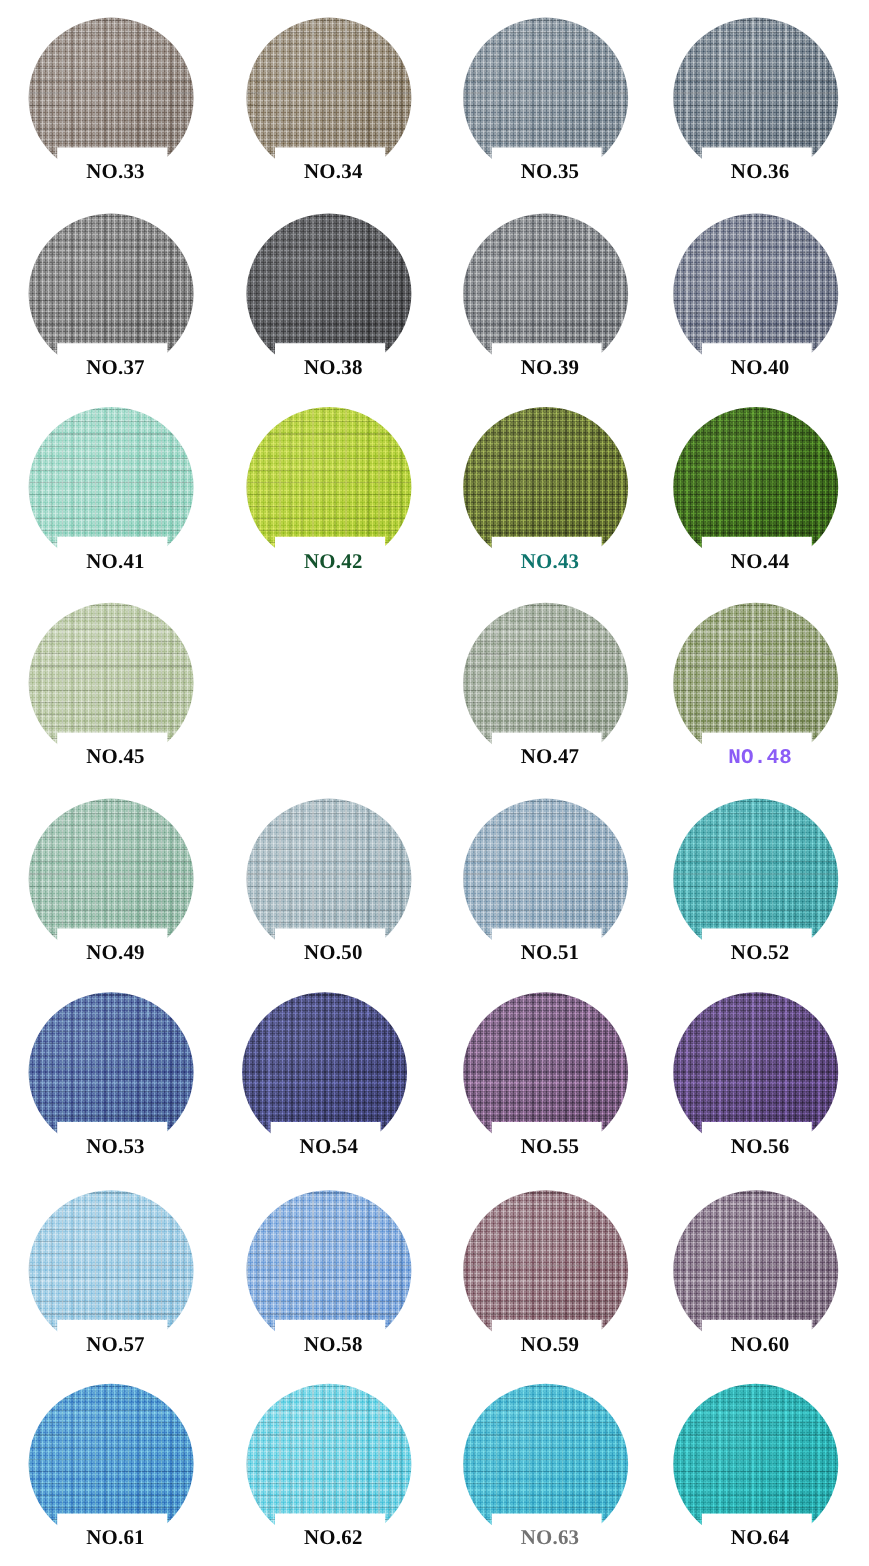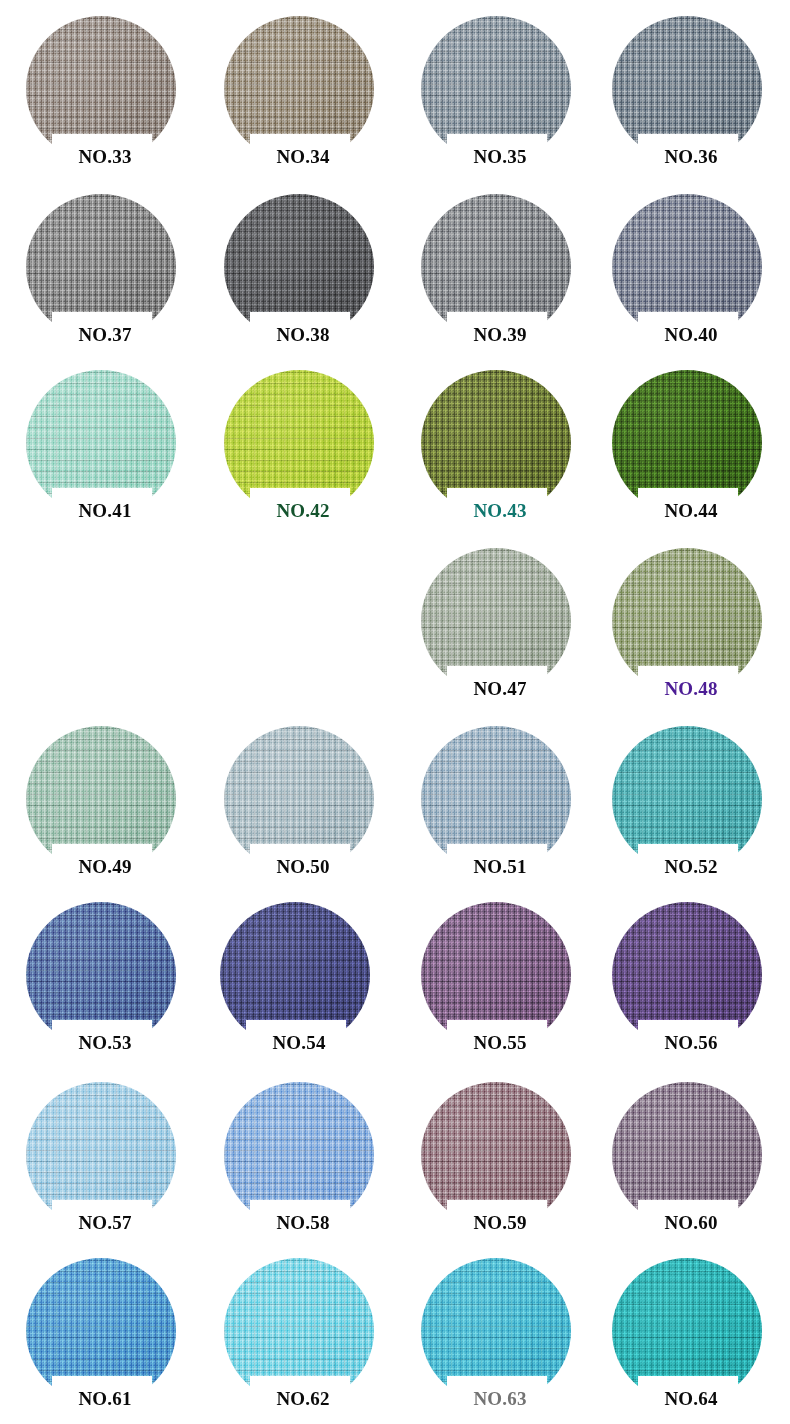--- a/index.html
+++ b/index.html
@@ -219,39 +219,49 @@
     <div class="swatch" style="left: 612px; top: 370px;">
       <div class="swatch-disc" style="background-color: rgb(63, 107, 31);">
         <div class="tex"></div>
         <div class="tex2"></div>
         <div class="tex3"></div>
         <div class="tex4"></div>
       </div>
       <div class="label-tab" style="background: rgb(255, 255, 255);"></div>
       <div class="label-text" style="color: rgb(10, 10, 10);">NO.44</div>
     </div>
+    <div class="swatch" style="left: 26px; top: 548px;">
+      <div class="swatch-disc" style="background-color: rgb(194, 207, 176);">
+        <div class="tex"></div>
+        <div class="tex2"></div>
+        <div class="tex3"></div>
+        <div class="tex4"></div>
+      </div>
+      <div class="label-tab" style="background: rgb(255, 255, 255);"></div>
+      <div class="label-text" style="color: rgb(10, 10, 10);">NO.45</div>
+    </div>
     <div class="swatch" style="left: 421px; top: 548px;">
       <div class="swatch-disc" style="background-color: rgb(169, 179, 165);">
         <div class="tex"></div>
         <div class="tex2"></div>
         <div class="tex3"></div>
         <div class="tex4"></div>
       </div>
       <div class="label-tab" style="background: rgb(255, 255, 255);"></div>
       <div class="label-text" style="color: rgb(10, 10, 10);">NO.47</div>
     </div>
     <div class="swatch" style="left: 612px; top: 548px;">
       <div class="swatch-disc" style="background-color: rgb(154, 167, 127);">
         <div class="tex"></div>
         <div class="tex2"></div>
         <div class="tex3"></div>
         <div class="tex4"></div>
       </div>
       <div class="label-tab" style="background: rgb(255, 255, 255);"></div>
-      <div class="label-text" style="color: #4c1d95;">NO.48</div>
+      <div class="label-text" style="color: #8b5cf6; font-family: Liberation Mono, monospace;">NO.48</div>
     </div>
     <div class="swatch" style="left: 26px; top: 726px;">
       <div class="swatch-disc" style="background-color: rgb(165, 198, 182);">
         <div class="tex"></div>
         <div class="tex2"></div>
         <div class="tex3"></div>
         <div class="tex4"></div>
       </div>
       <div class="label-tab" style="background: rgb(255, 255, 255);"></div>
       <div class="label-text" style="color: rgb(10, 10, 10);">NO.49</div>

